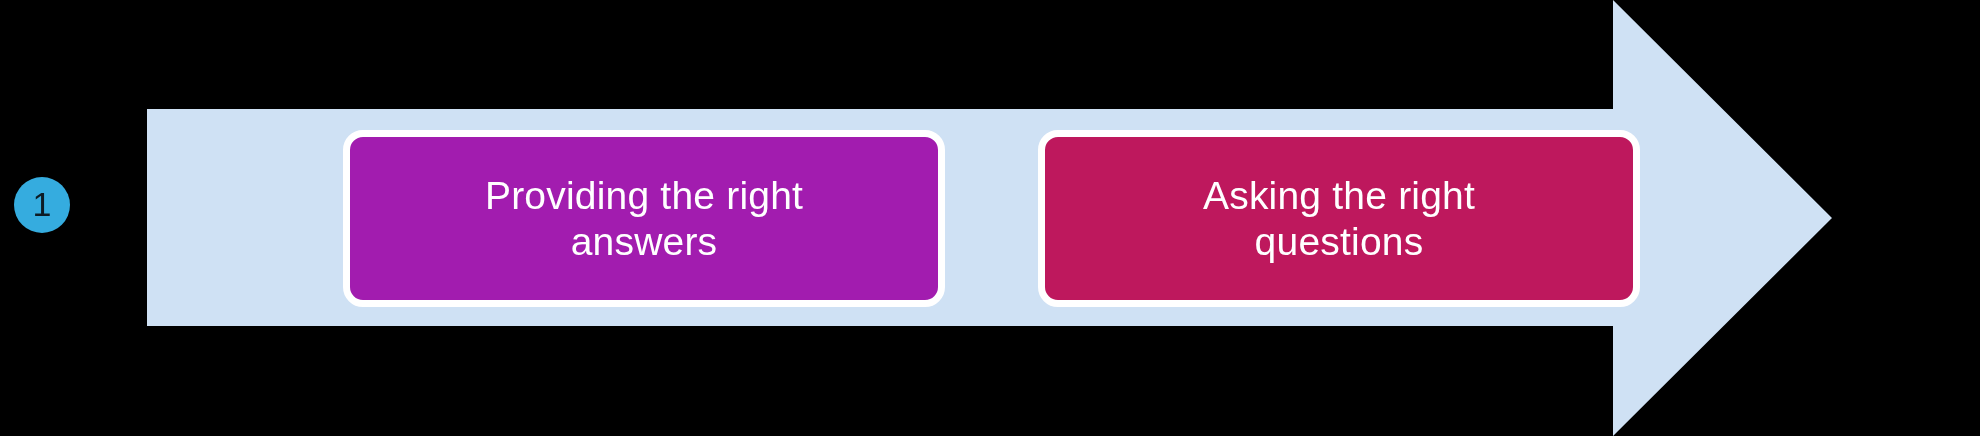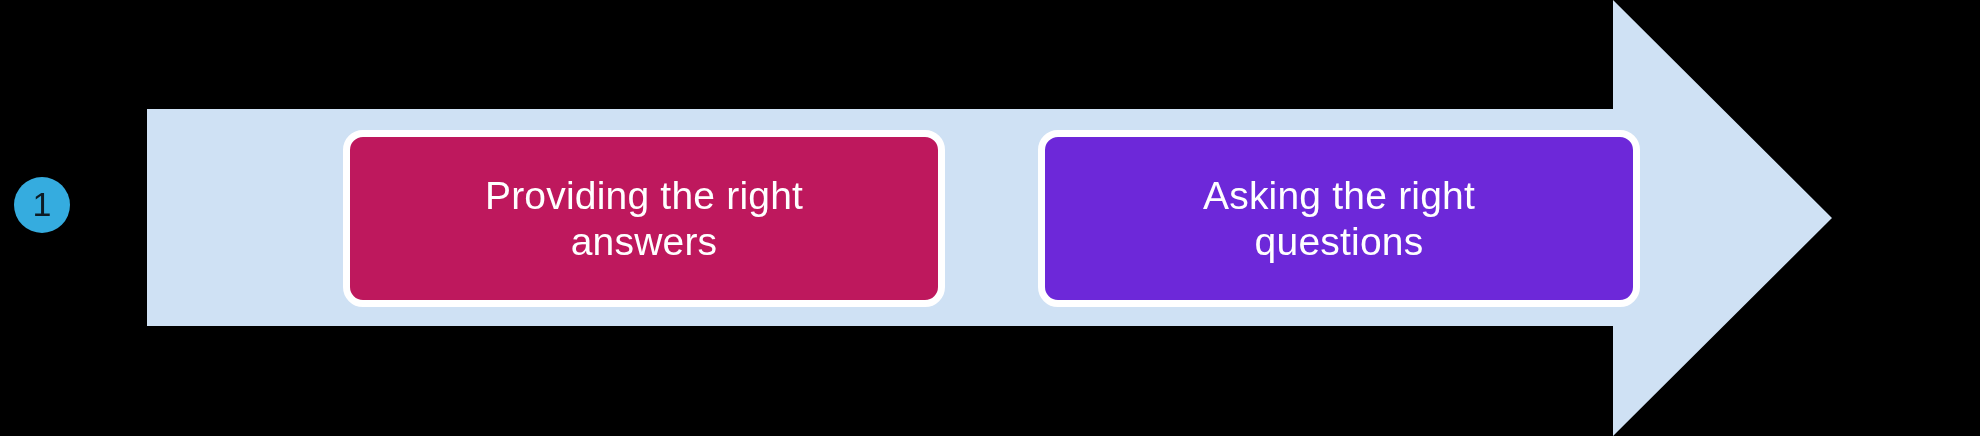--- a/index.html
+++ b/index.html
@@ -86,23 +86,23 @@
 <div id="canvas">
 
   <svg id="arrow-svg" viewBox="0 0 1980 436" preserveAspectRatio="none" aria-hidden="true">
     <polygon points="147,109 1613,109 1613,0 1832,218 1613,436 1613,326 147,326" fill="#CFE1F4"></polygon>
   </svg>
 
   <div id="step-badge">
     <span class="num">1</span>
   </div>
 
-  <div id="stage-box-1" class="stage-box" style="background:#be185d;">
+  <div id="stage-box-1" class="stage-box" style="background:#a21caf;">
     <span class="stage-label">Providing the right
 answers</span>
   </div>
 
-  <div id="stage-box-2" class="stage-box" style="background:#6d28d9;">
+  <div id="stage-box-2" class="stage-box" style="background:#be185d;">
     <span class="stage-label">Asking the right
 questions</span>
   </div>
 
 </div>
 
 </body></html>

